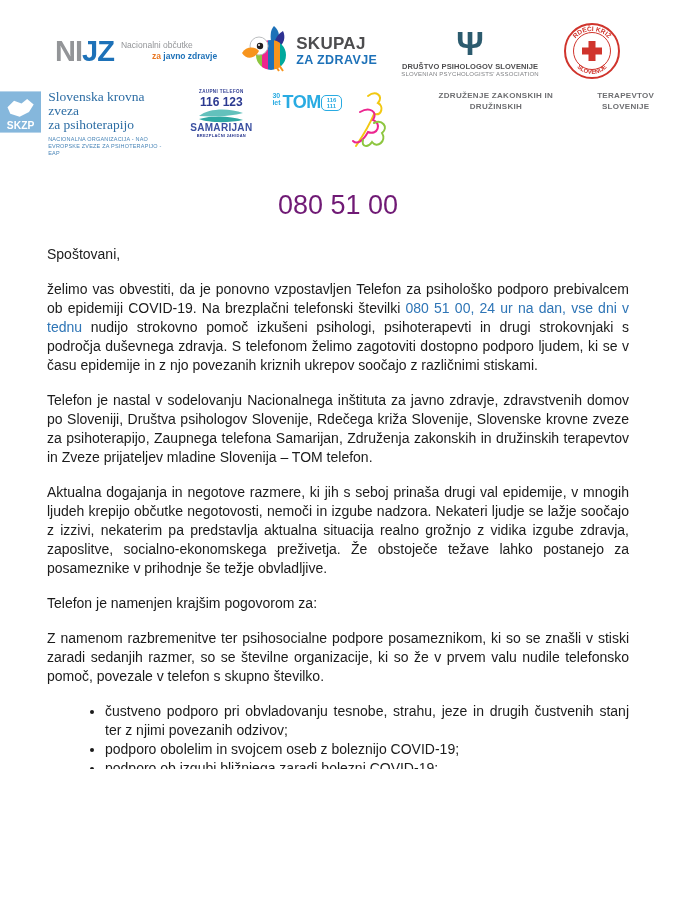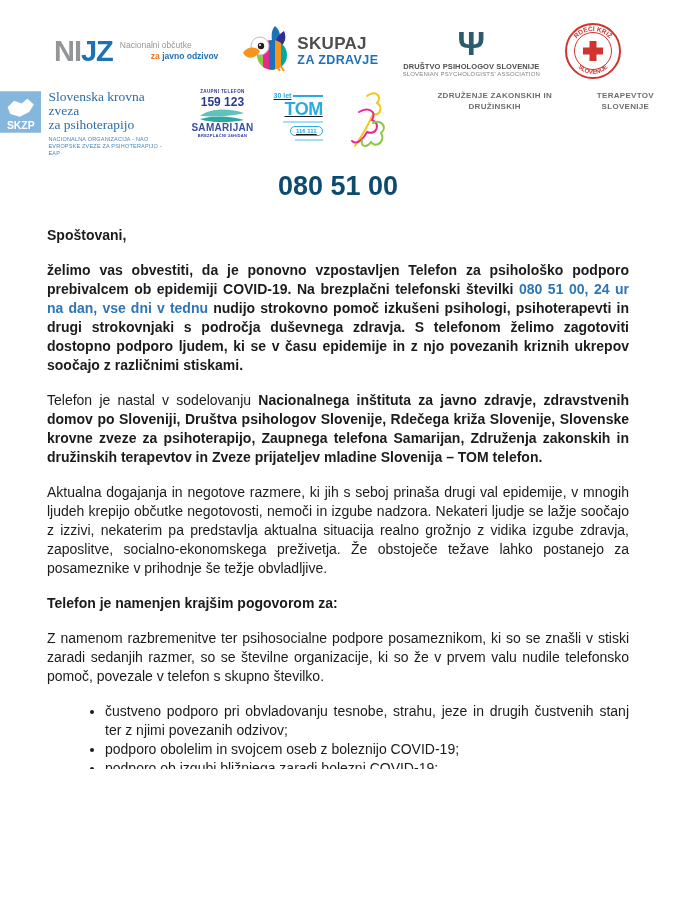--- a/index.html
+++ b/index.html
@@ -40,69 +40,69 @@
   .skzp-sub { font-size:5.5px; color:#4A86B8; margin-top:3px; letter-spacing:0.2px; line-height:1.3; }
 
   
   .sam { flex-direction:column; line-height:1; }
   .sam-top { font-size:4.5px; font-weight:bold; color:#2B3990; letter-spacing:0.4px; }
   .sam-num { font-size:12px; font-weight:bold; color:#2B3990; margin-top:1px; }
   .sam-name { font-size:10px; font-weight:bold; color:#3A4FA0; letter-spacing:0.3px; }
   .sam-bot { font-size:4px; font-weight:bold; color:#2B3990; margin-top:1px; letter-spacing:0.3px; }
 
   
-  .tom { flex-direction:column; align-items:flex-end; width:52px; line-height:1; padding-top:2px;text-decoration:underline; }
+  .tom { flex-direction:row; align-items:flex-start; width:52px; line-height:1; padding-top:2px; }
   .tom-top { display:flex; align-items:center; width:100%; gap:2px; }
   .tom-30 { font-size:7px; font-weight:bold; color:#29ABE2; }
   .tom-line { flex:1; height:2px; background:#29ABE2; }
   .tom-name { font-size:18px; font-weight:bold; color:#29ABE2; letter-spacing:-0.5px; margin-top:1px; }
   .tom-bar { width:40px; height:2px; background:#A8DDF4; margin-top:3px; }
   .tom-pill { font-size:6px; font-weight:bold; color:#29ABE2; border:1px solid #29ABE2; border-radius:5px; padding:1px 5px; margin-top:3px; }
   .tom-bar.short { width:28px; }
 
   
   .zzdts { flex-direction:row; line-height:1.4; }
   .zzdts div { font-size:8px; font-weight:bold; color:#6D6E71; letter-spacing:0.3px; text-align:center; }
 
   
   .doc-title {
     margin-top:60px; text-align:center; color:#1B75BC; font-weight:bold;
     font-size:15.5px; line-height:28px; letter-spacing:0.2px;
   }
   .phone-number {
-    margin-top:14px; text-align:center; color:#0c4a6e; font-weight:bold; font-size:27px;
+    margin-top:33px; text-align:center; color:#701a75; font-weight:normal; font-size:27px;
   }
 
   
   .doc-body {
     margin-top:24px; padding:0 47px; font-size:14px; line-height:19px;
     text-align:justify;
   }
   .doc-body p { margin:0 0 16px 0; }
-  .doc-body span.b { font-weight:bold; }
+  .doc-body span.b { font-weight:normal; }
   .doc-body span.blue { color:#2E75B6; }
   .doc-body ul { margin:0; padding-left:58px; }
   .doc-body li { text-align:justify; }
 </style>
 </head>
 <body>
 
 <div class="page">
 
   <div class="logos-row row1">
 
     <div class="logo nijz">
       <div class="nijz-acronym">
         <span class="c-gray">NI</span><span class="c-blue">JZ</span>
       </div>
       <div class="nijz-tagline">
         <div class="c-gray">Nacionalni občutke</div>
         <div>
           <span class="c-orange bold">za</span>
-          <span class="c-blue bold">javno odzivov</span>
+          <span class="c-blue bold">javno zdravje</span>
         </div>
       </div>
     </div>
 
     <div class="logo skupaj">
       <svg width="54" height="52" viewBox="0 0 54 52">
         <defs>
             <clipPath id="bodyclip">
               <circle cx="30" cy="30" r="15"></circle>
             </clipPath>
@@ -167,21 +167,21 @@
         </div>
         <div class="skzp-sub">
           <span>NACIONALNA ORGANIZACIJA - NAO</span><br>
           <span>EVROPSKE ZVEZE ZA PSIHOTERAPIJO - EAP</span>
         </div>
       </div>
     </div>
 
     <div class="logo sam">
       <div class="sam-top">ZAUPNI TELEFON</div>
-      <div class="sam-num">159 123</div>
+      <div class="sam-num">116 123</div>
       <svg width="52" height="15" viewBox="0 0 52 15">
         <path d="M4 8 C14 0 34 0 48 5 C38 8 20 9 4 8 Z" fill="#63C1BC"></path>
         <path d="M4 11 C18 7 36 8 48 12 C34 15 14 15 4 11 Z" fill="#2FA8A2"></path>
       </svg>
       <div class="sam-name">SAMARIJAN</div>
       <div class="sam-bot">BREZPLAČNI 24H/DAN</div>
     </div>
 
     <div class="logo tom">
       <div class="tom-top">

